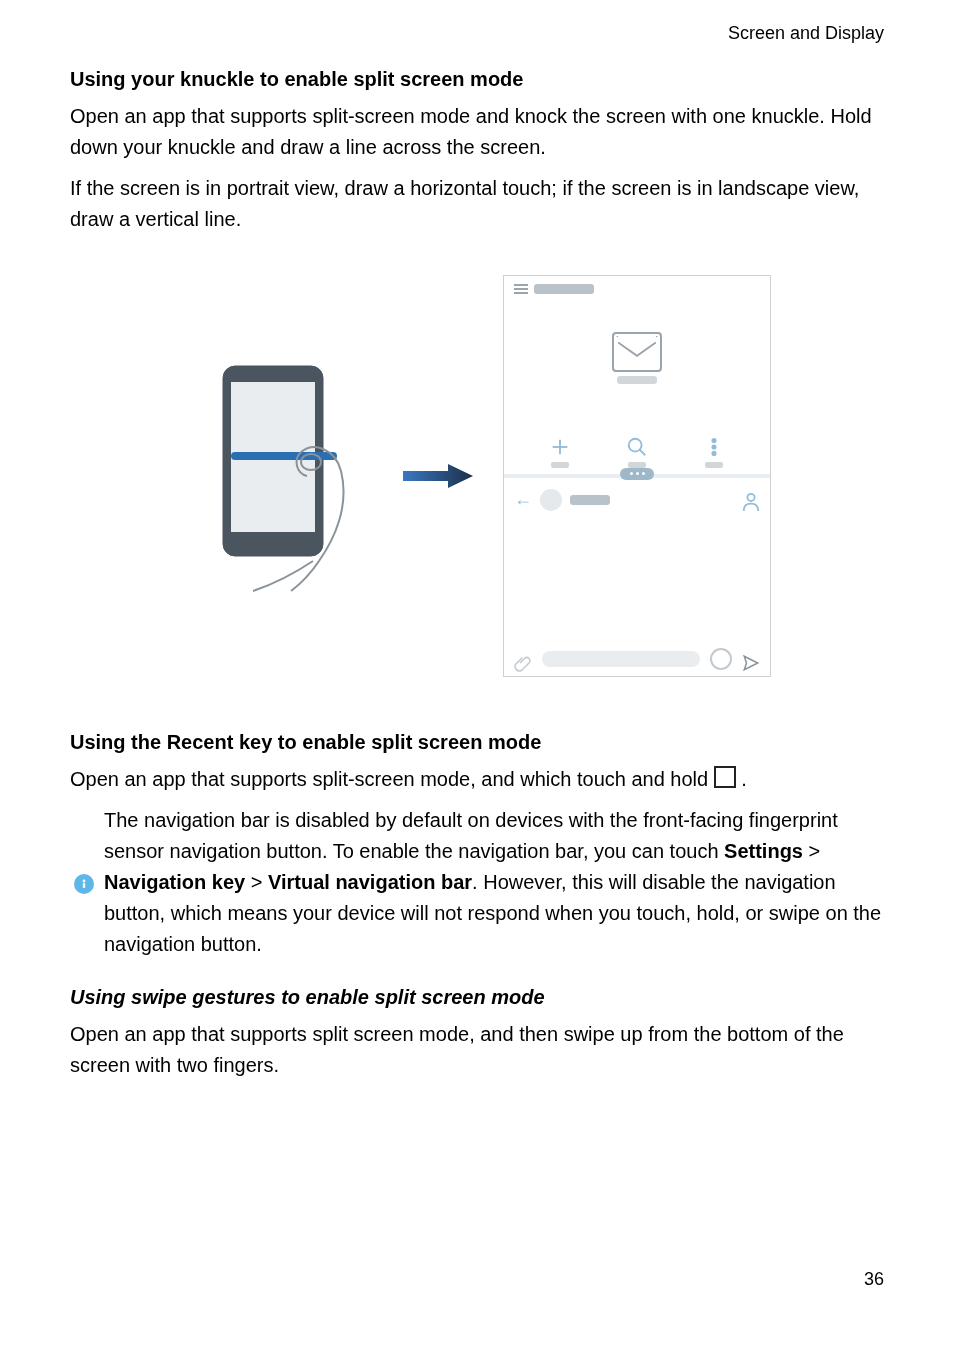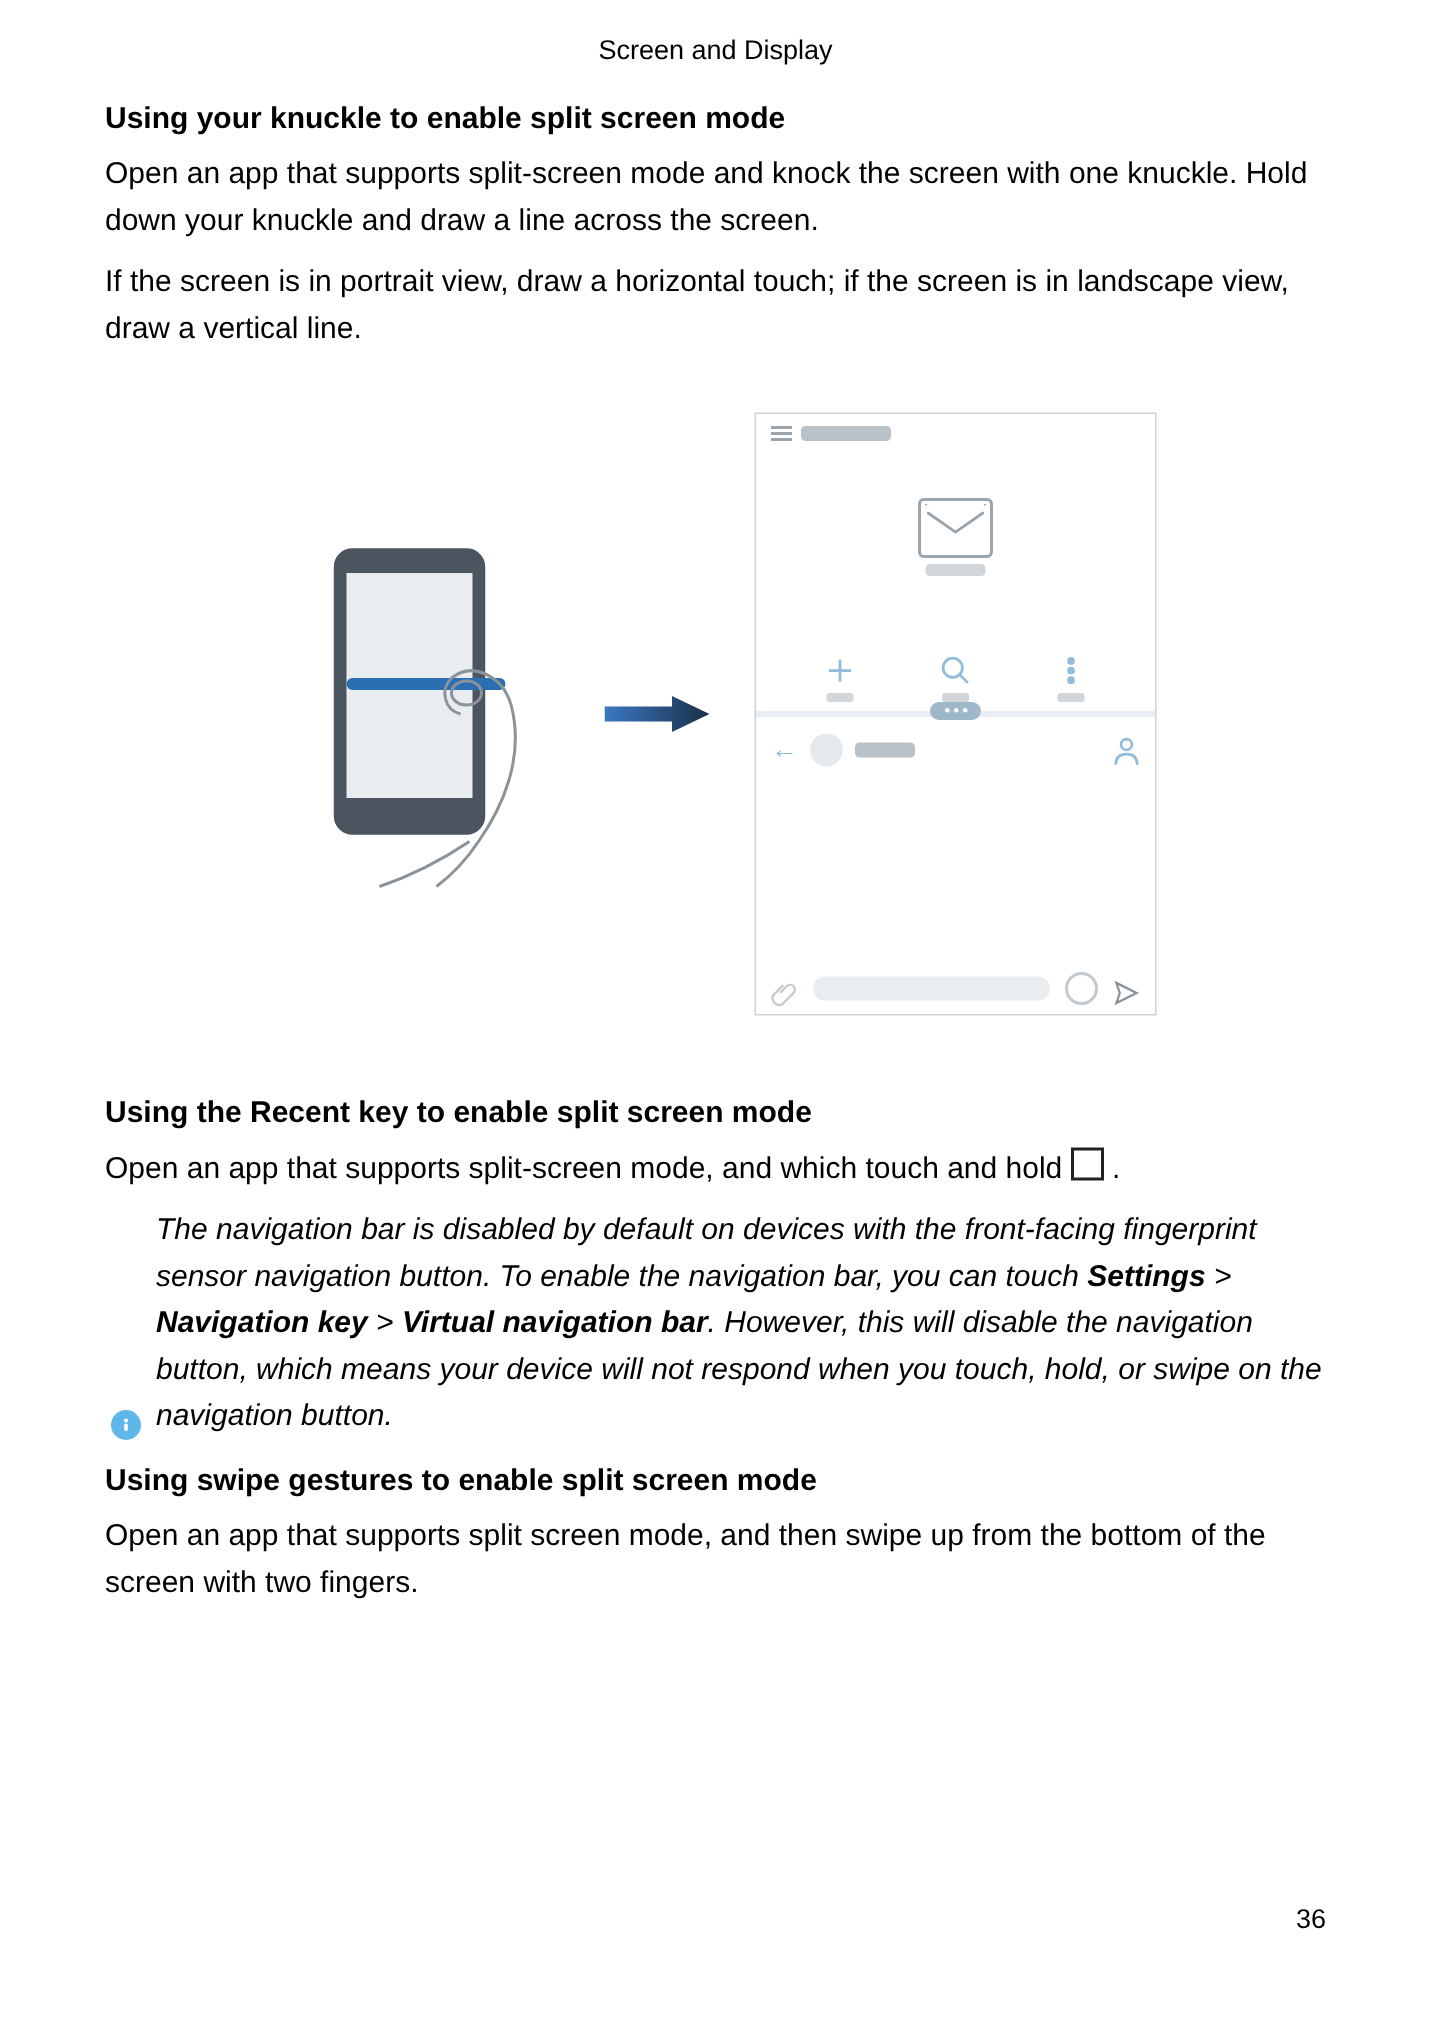--- a/index.html
+++ b/index.html
@@ -10,21 +10,21 @@
     font-family: Arial, Helvetica, sans-serif;
     color: #000;
     background: #fff;
     position: relative;
     box-sizing: border-box;
     padding: 20px 70px 0 70px;
     font-size: 20px;
     line-height: 1.55;
   }
   .header-category {
-    text-align: center;
+    text-align: right;
     font-size: 18px;
     margin-bottom: 16px;
   }
   h3.section {
     font-size: 20px;
     font-weight: bold;
     margin: 10px 0 6px 0;
   }
   p { margin: 6px 0 10px 0; }
   b { font-weight: bold; }
@@ -117,23 +117,22 @@
   .compose-row .field{ flex:1; height:16px; background:#e9edf0; border-radius:8px; }
   .compose-row .emoji{ width:18px;height:18px;border:2px solid #c2cad0;border-radius:50%; position:relative;}
   .compose-row .send{ width:18px;height:18px; }
   .compose-row .send svg{stroke:#8a939a;fill:none;stroke-width:2;}
 
   .recent-icon {
     display:inline-block; width:18px; height:18px; border:2px solid #222; vertical-align:-2px;
   }
 
   .info-note {
-    display:flex; gap:10px; align-items:flex-end; margin-top:6px;
+    display:flex; gap:10px; align-items:center; margin-top:6px;
     padding-left:4px;
-    font-style:italic;
   }
   .info-badge {
     flex:0 0 20px; width:20px;height:20px;border-radius:50%;background:#5fb6e8;
     display:flex;align-items:center;justify-content:center;
     margin-top:4px;
   }
   .info-badge svg{width:12px;height:12px;}
   .info-text { flex:1; }
 
   .page-number {
@@ -268,16 +267,16 @@
     <svg viewBox="0 0 12 12">
         <circle cx="6" cy="3" r="1.4" fill="#fff"></circle>
         <rect x="4.8" y="5" width="2.4" height="5" rx="1" fill="#fff"></rect>
       </svg>
   </div>
   <div class="info-text">
     <span>The navigation bar is disabled by default on devices with the front-facing fingerprint sensor navigation button. To enable the navigation bar, you can touch </span><b>Settings</b><span> &gt; </span><b>Navigation key</b><span> &gt; </span><b>Virtual navigation bar</b><span>. However, this will disable the navigation button, which means your device will not respond when you touch, hold, or swipe on the navigation button.</span>
   </div>
 </div>
 
-<h3 class="section" style="margin-top:12px;">Using swipe gestures to enable split screen mode</h3>
+<h3 class="section" style="margin-top:22px;font-style:italic;">Using swipe gestures to enable split screen mode</h3>
 <p>Open an app that supports split screen mode, and then swipe up from the bottom of the screen with two fingers.</p>
 
 <div class="page-number">36</div>
 
 </body></html>

